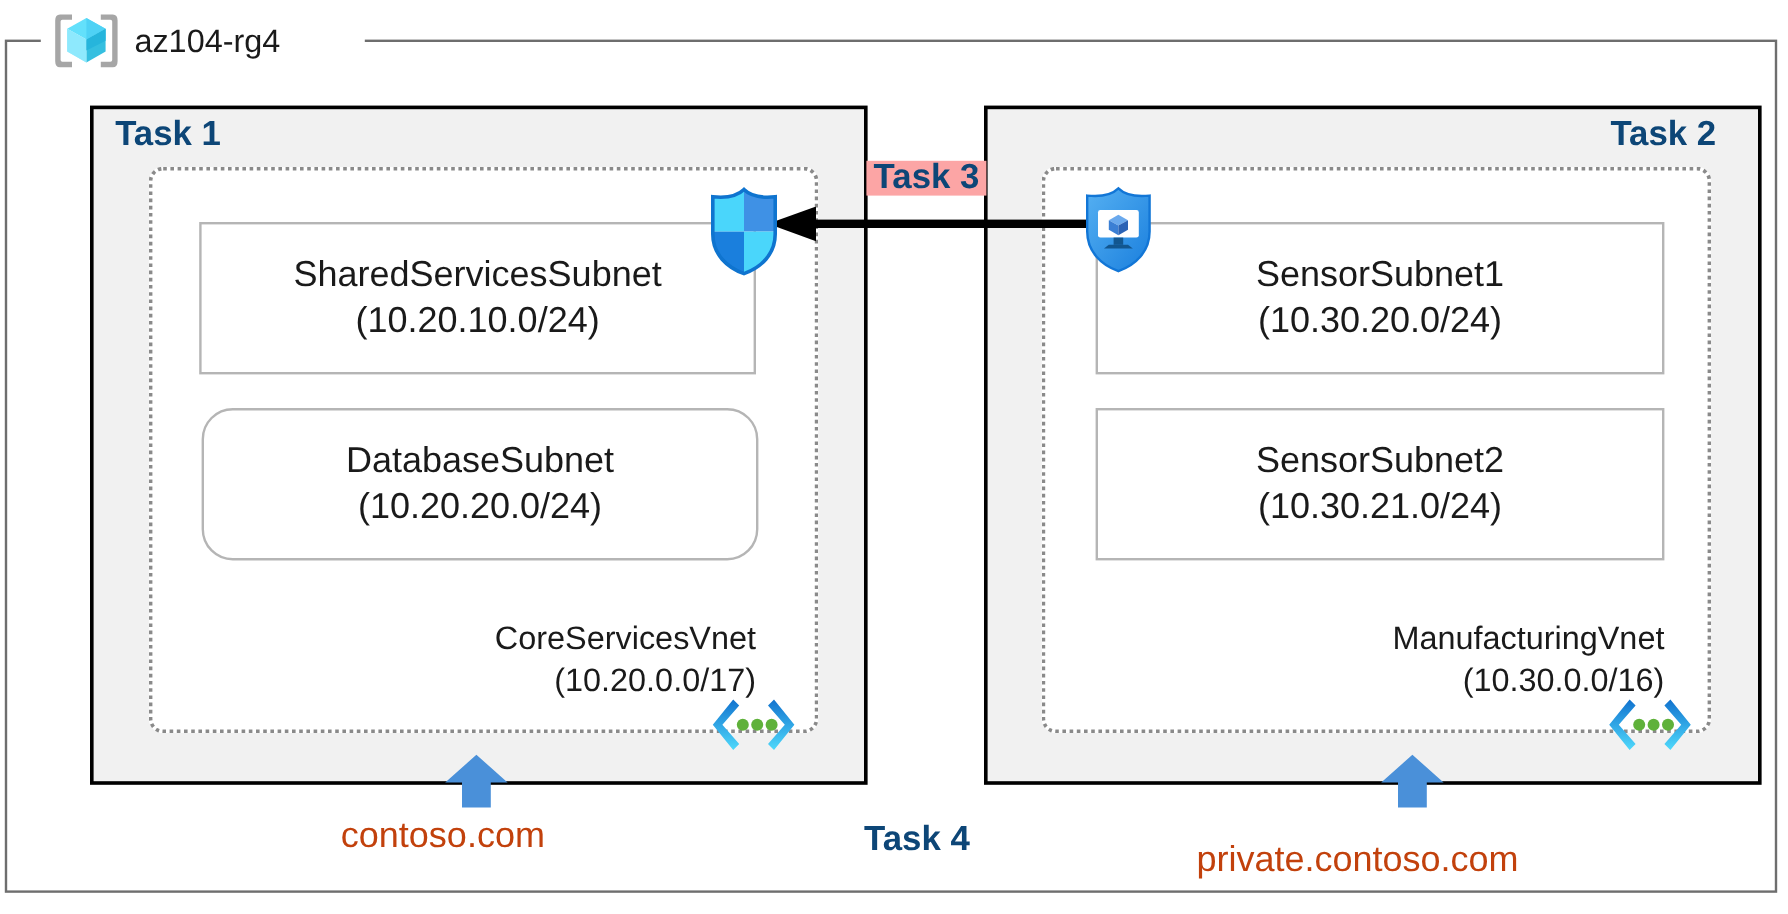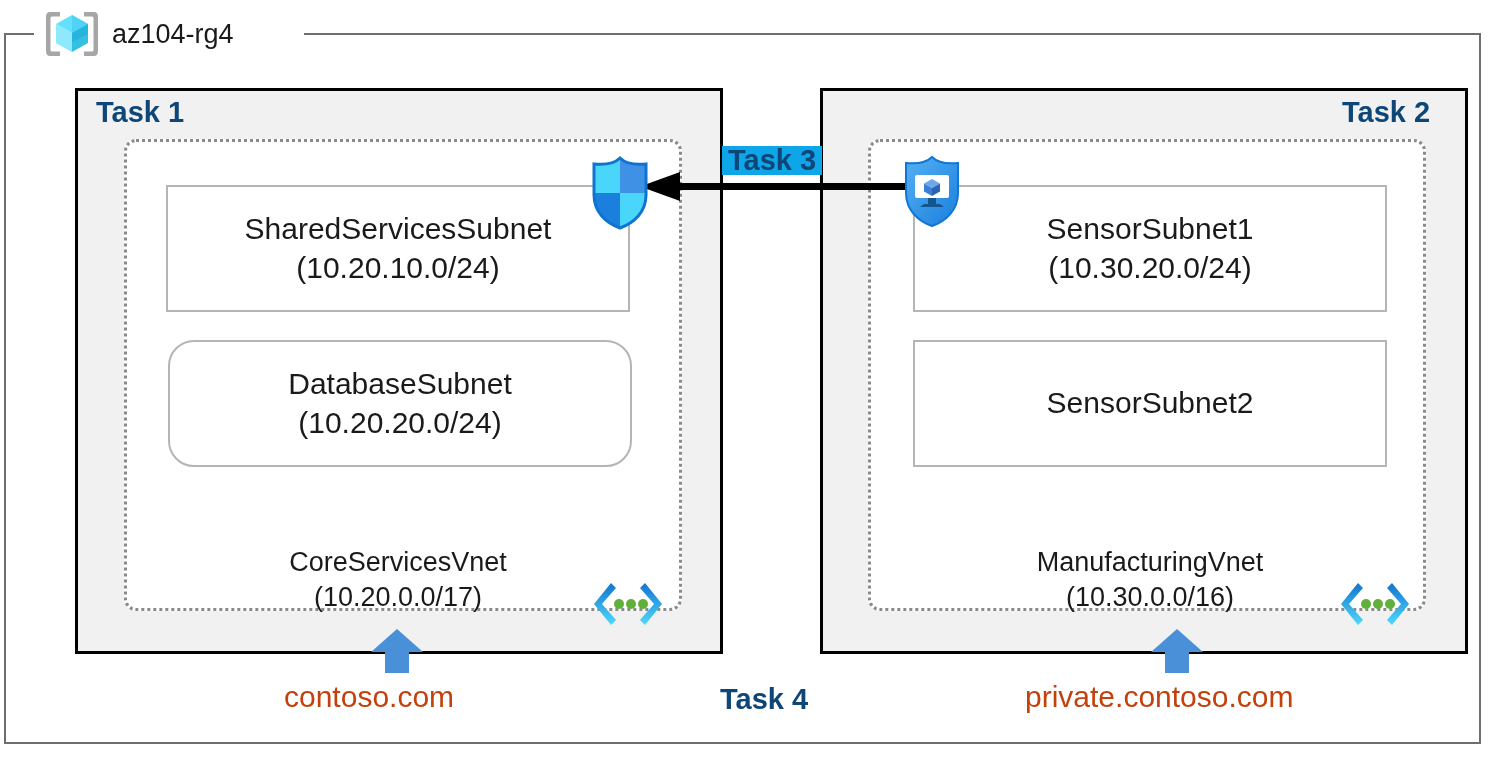--- a/index.html
+++ b/index.html
@@ -73,21 +73,21 @@
   .task-label {
     position: absolute;
     font-size: 29px;
     font-weight: bold;
     color: #0d4677;
     white-space: nowrap;
     line-height: 1;
   }
   #task-label-1 { left: 96px;  top: 98px; }
   #task-label-2 { left: 1342px; top: 98px; }
-  #task-label-3 { left: 722px; top: 146px; background: #0ea5e9; padding: 0 6px; z-index: 40; }
+  #task-label-3 { left: 722px; top: 134px; background: #fca5a5; padding: 0 6px; z-index: 40; }
   #task-label-4 { left: 720px; top: 685px; }
 
   
   .vnet-box {
     position: absolute;
     border: 3px dotted #8a8a8a;
     border-radius: 12px;
     background: #ffffff;
     box-sizing: border-box;
   }
@@ -112,24 +112,23 @@
     white-space: nowrap;
   }
   #subnet-1 { left: 166px; top: 185px; width: 464px; height: 127px; }
   #subnet-2 { left: 168px; top: 340px; width: 464px; height: 127px; border-radius: 26px; }
   #subnet-3 { left: 913px; top: 185px; width: 474px; height: 127px; }
   #subnet-4 { left: 913px; top: 340px; width: 474px; height: 127px; }
 
   
   .vnet-label {
     position: absolute;
-    text-align: center;
+    text-align: right;
     line-height: 1.28;
     white-space: nowrap;
-    margin-top: 30px;
   }
   .vnet-name, .vnet-cidr {
     font-size: 27px;
     color: #1a1a1a;
     display: block;
   }
   #vnet-label-1 { left: 166px; top: 515px; width: 464px; }
   #vnet-label-2 { left: 913px; top: 515px; width: 474px; }
 
   
@@ -155,21 +154,21 @@
   #dns-arrow-2 { left: 1150px; top: 628px; }
 
   .dns-label {
     position: absolute;
     font-size: 30px;
     color: #c2410c;
     white-space: nowrap;
     line-height: 1;
   }
   #dns-label-1 { left: 284px; top: 682px; }
-  #dns-label-2 { left: 997px; top: 682px; margin-left: 28px; }
+  #dns-label-2 { left: 997px; top: 702px; }
 </style>
 </head>
 <body>
 
 <div id="canvas">
 
   <div class="rg-border"></div>
   <div class="rg-title-gap"></div>
 
   <div class="rg-header">
@@ -248,20 +247,21 @@
 
   <div class="vnet-box" id="vnet-box-2"></div>
 
   <div class="subnet-box" id="subnet-3">
     <span class="subnet-name">SensorSubnet1</span>
     <span class="subnet-cidr">(10.30.20.0/24)</span>
   </div>
 
   <div class="subnet-box" id="subnet-4">
     <span class="subnet-name">SensorSubnet2</span>
+    <span class="subnet-cidr">(10.30.21.0/24)</span>
   </div>
 
   <div class="vnet-label" id="vnet-label-2">
     <span class="vnet-name">ManufacturingVnet</span>
     <span class="vnet-cidr">(10.30.0.0/16)</span>
   </div>
 
   <svg class="icon-abs" id="asg-shield-icon" viewBox="0 0 68 74">
     <defs>
       <linearGradient id="asgGrad" x1="0" y1="0" x2="1" y2="1">

